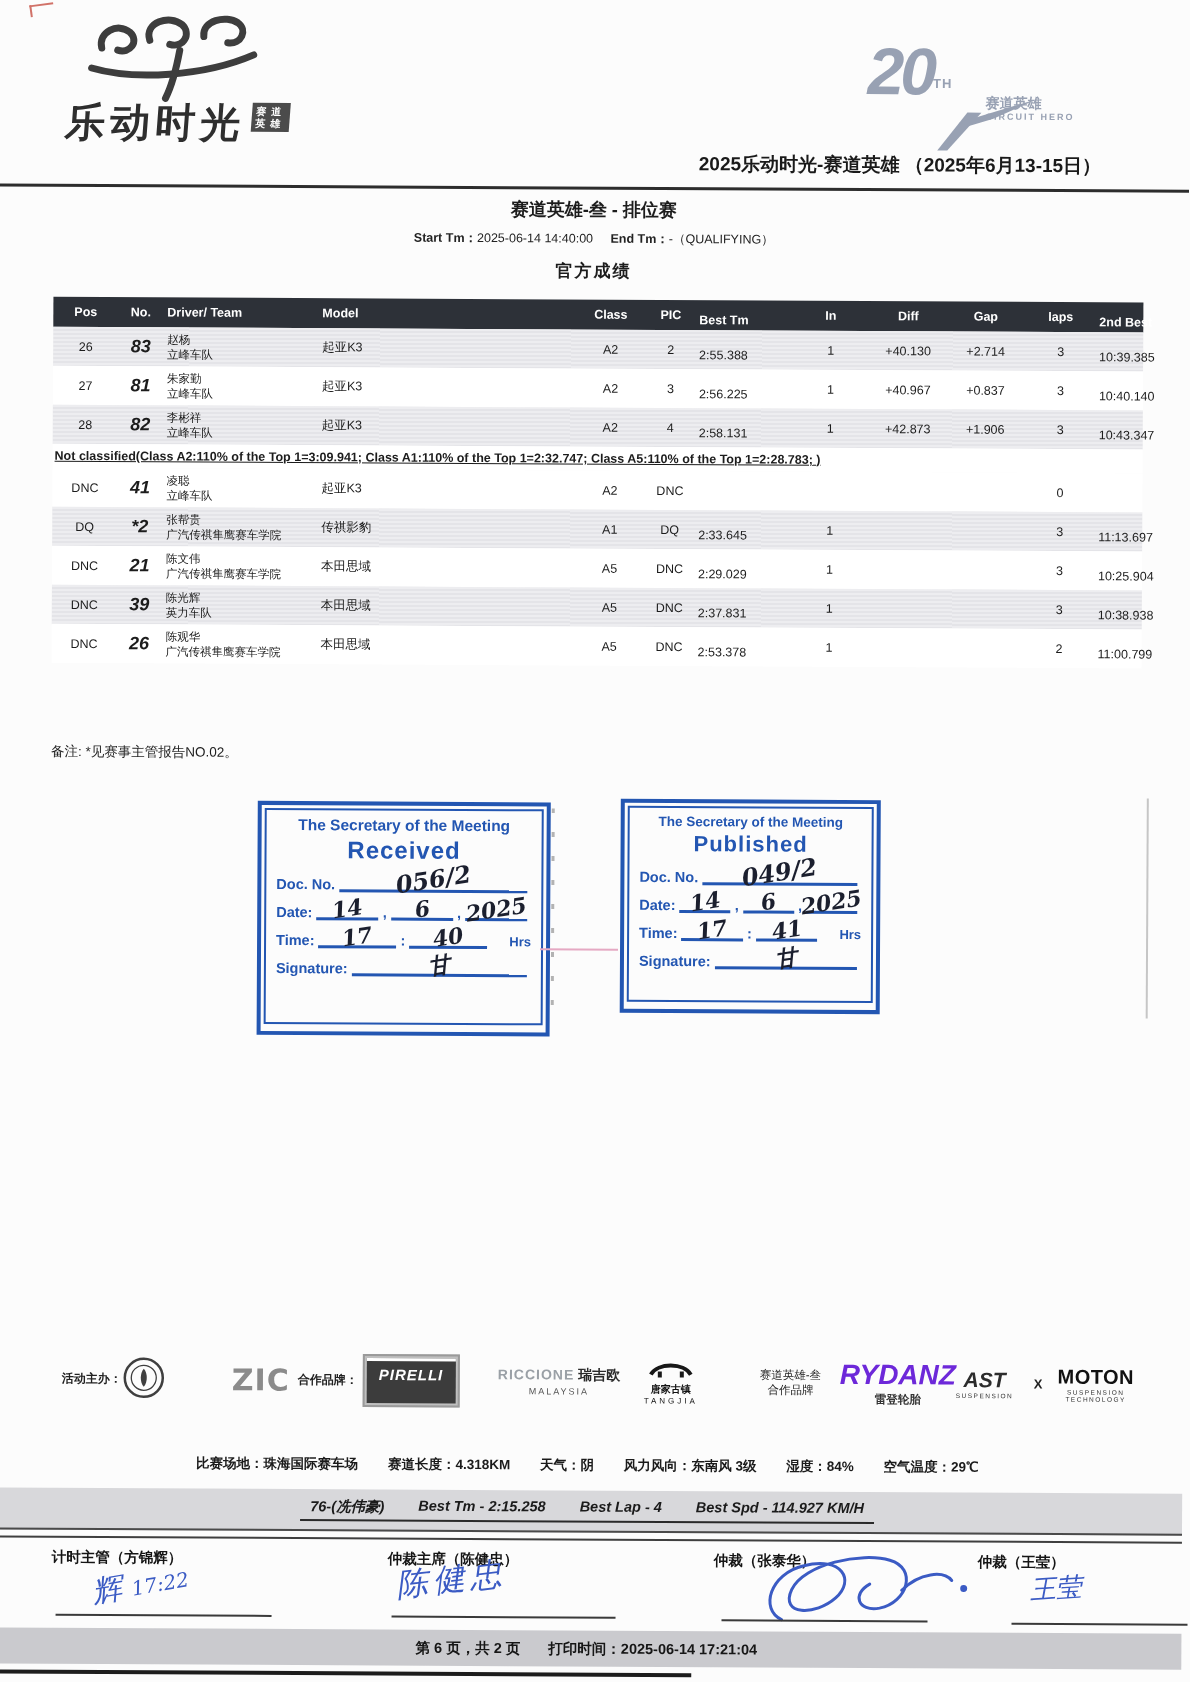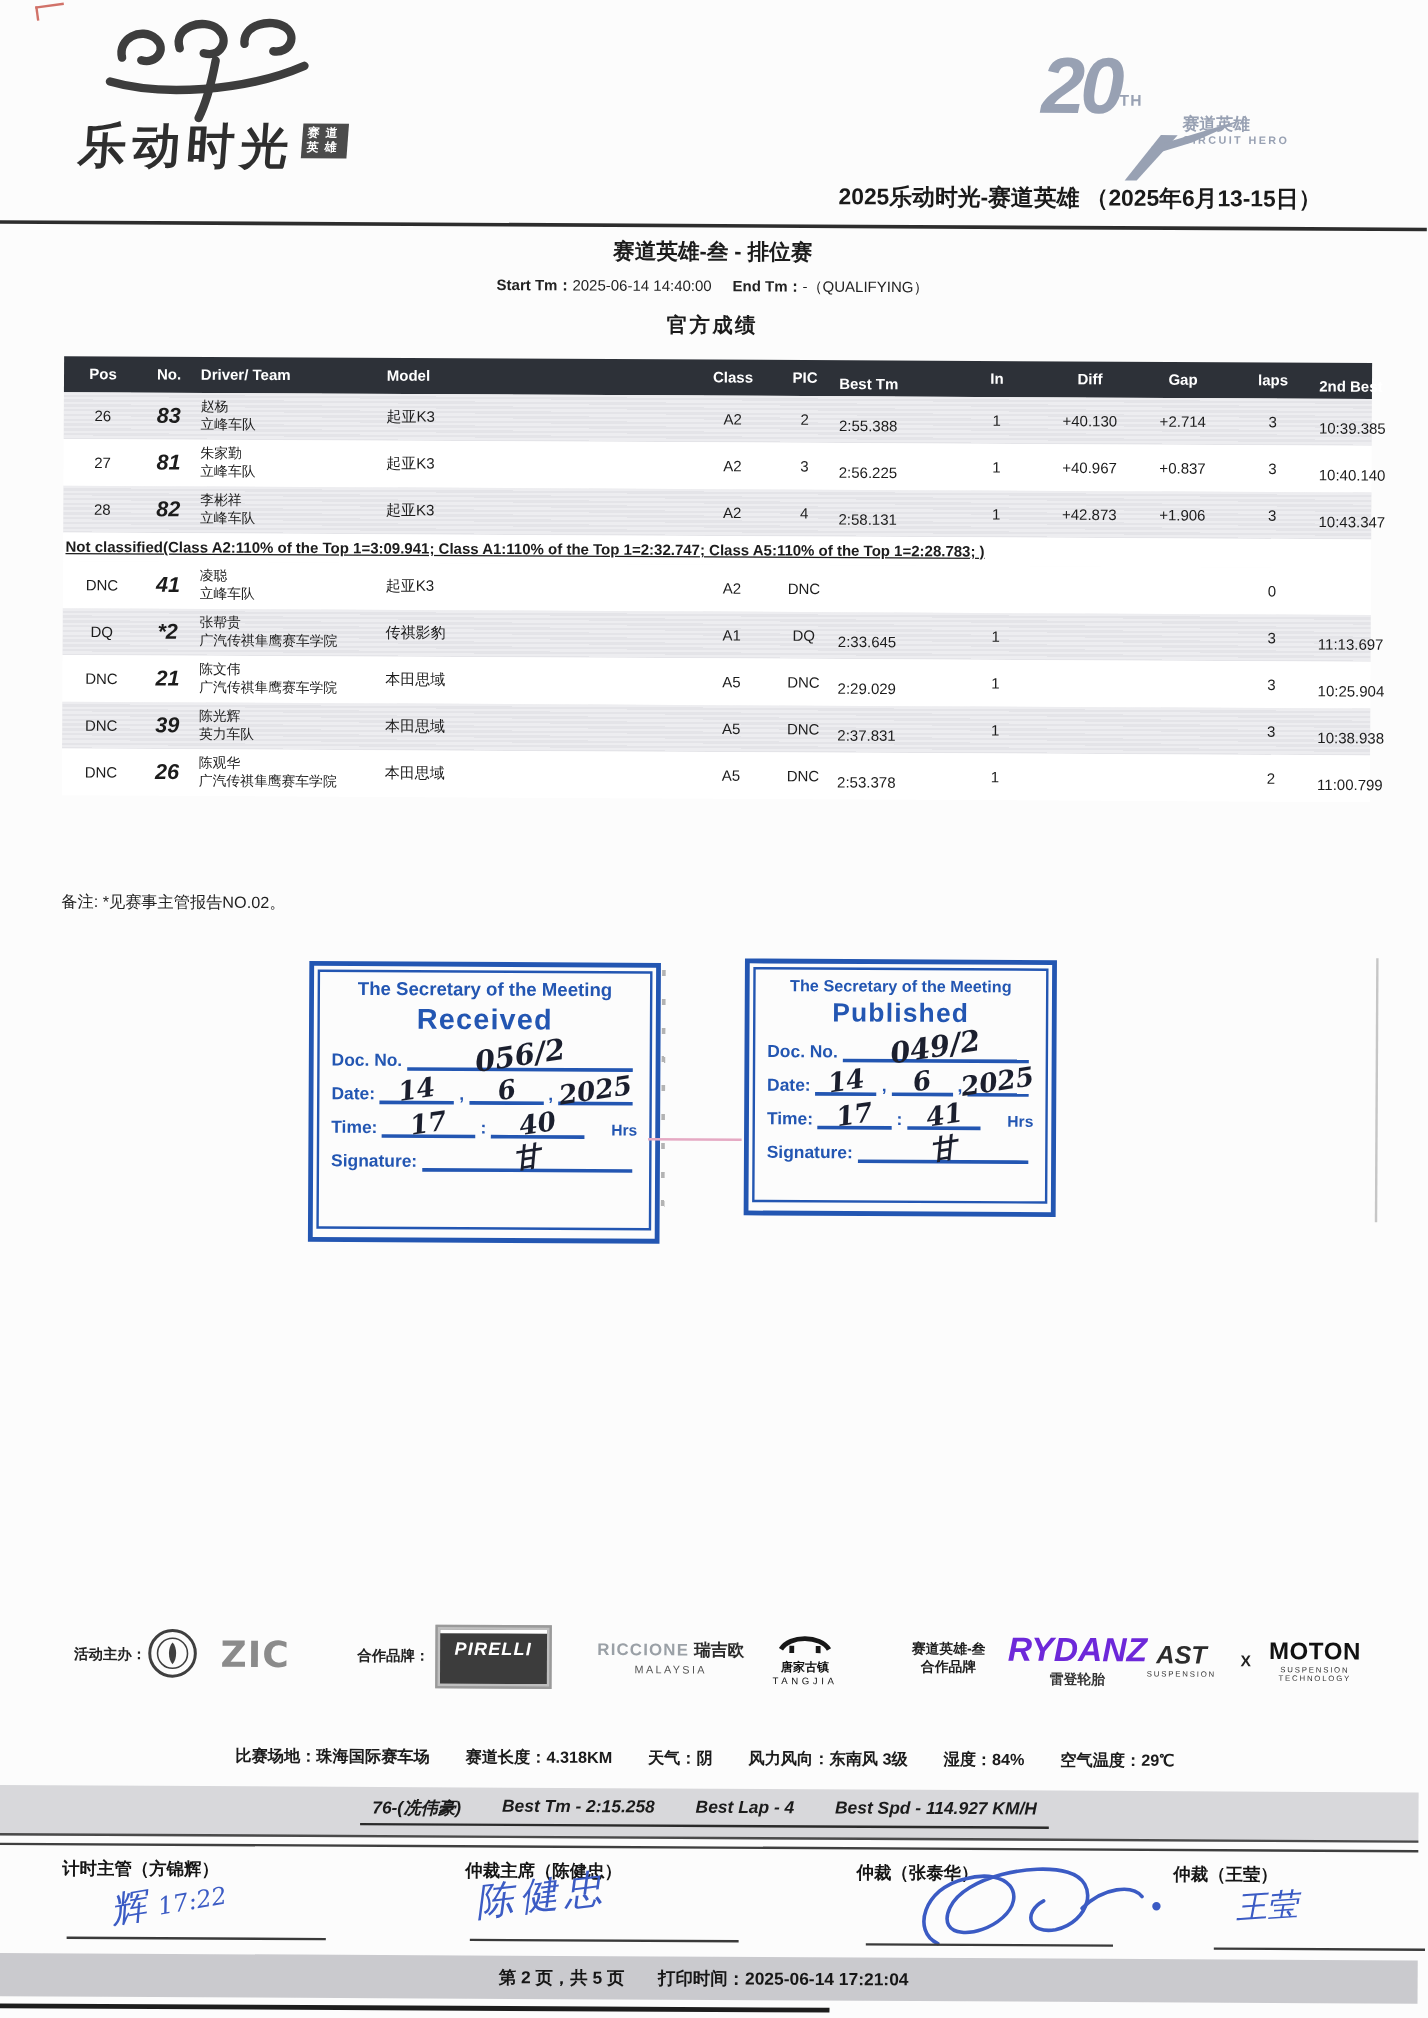--- a/index.html
+++ b/index.html
@@ -72,31 +72,31 @@
   .tickmarks{left:556px;top:808px;width:3px;height:212px;
              background:repeating-linear-gradient(180deg,#777 0 5px,transparent 5px 24px);opacity:.55;}
   .edge-line{left:1151px;top:795px;width:1.5px;height:220px;background:#c6c6c6;}
   .red-mark{left:30px;top:6px;width:22px;height:10px;border-top:2px solid #c0392b;border-left:2px solid #c0392b;opacity:.7;transform:rotate(-8deg);}
   .bottom-edge{left:0;top:1672px;width:700px;height:4px;background:#1d1d1d;}
 
   
   .sponsors{left:55px;top:1348px;width:1090px;height:66px;font-size:12px;}
   .sp{position:absolute;top:50%;transform:translateY(-50%);text-align:center;color:#333;}
   .sp-label{font-weight:700;font-size:12px;color:#222;}
-  .zic{font-size:30px;font-weight:800;color:#8b8b8b;letter-spacing:1px;font-family:"DejaVu Sans",sans-serif;}
+  .zic{font-size:30px;font-weight:800;color:#8b8b8b;letter-spacing:1px;font-family:"DejaVu Sans",sans-serif;margin-left:48px;}
   .pirelli-box{border:2px solid #9a9a9a;background:#bfbfbf;padding:2px;}
   .pirelli-in{background:#3c3c3c;color:#fff;font-weight:700;font-style:italic;font-size:15px;
               letter-spacing:1px;padding:5px 12px 20px;border-top:3px solid #fff;}
   .ricc-line1{font-size:14px;white-space:nowrap;}
   .ricc-en{color:#9aa0a6;letter-spacing:1px;font-weight:600;}
   .ricc-cn{font-weight:700;color:#2b2b2b;margin-left:4px;}
   .ricc-sub{font-size:9px;letter-spacing:2px;color:#555;margin-top:2px;}
   .tang-cn{font-size:10px;font-weight:700;color:#111;margin-top:1px;}
   .tang-en{font-size:8px;letter-spacing:3px;color:#111;}
-  .hero-partner{font-size:11.5px;font-weight:700;line-height:1.3;color:#1d1d1d;}
+  .hero-partner{font-size:11.5px;font-weight:400;line-height:1.3;color:#1d1d1d;}
   .rydanz{font-size:28px;font-weight:900;font-style:italic;color:#6d28d9;letter-spacing:0;}
   .rydanz-cn{font-size:11.5px;font-weight:700;margin-top:1px;}
   .ast{font-size:21px;font-weight:900;font-style:italic;color:#2c2c2c;}
   .tiny-sub{font-size:6.5px;letter-spacing:1.5px;color:#333;margin-top:0;}
   .xsep{font-size:13px;font-weight:800;color:#222;}
   .moton{font-size:20px;font-weight:900;color:#111;letter-spacing:0.5px;}
 
   
   .info-row{left:0;top:1456px;width:1190px;text-align:center;font-size:13.5px;font-weight:600;color:#1b1b1b;}
   .info-row span{margin:0 13px;}
@@ -496,19 +496,19 @@
     </g>
   </svg>
   <div class="abs sig-text" style="left:1038px;top:1568px;font-size:26px;transform:rotate(-4deg)">王莹</div>
 
   <div class="abs sig-underline" style="left:64px;top:1616px;width:216px"></div>
   <div class="abs sig-underline" style="left:400px;top:1616px;width:224px"></div>
   <div class="abs sig-underline" style="left:730px;top:1618px;width:206px"></div>
   <div class="abs sig-underline" style="left:1020px;top:1620px;width:176px"></div>
 
   <div class="abs footer-band">
-    <span>第 2 页，共 5 页</span>
+    <span>第 6 页，共 2 页</span>
     <span>打印时间：2025-06-14  17:21:04</span>
   </div>
   <div class="abs bottom-edge"></div>
 
  </div>
 </div>
 
 </body></html>

